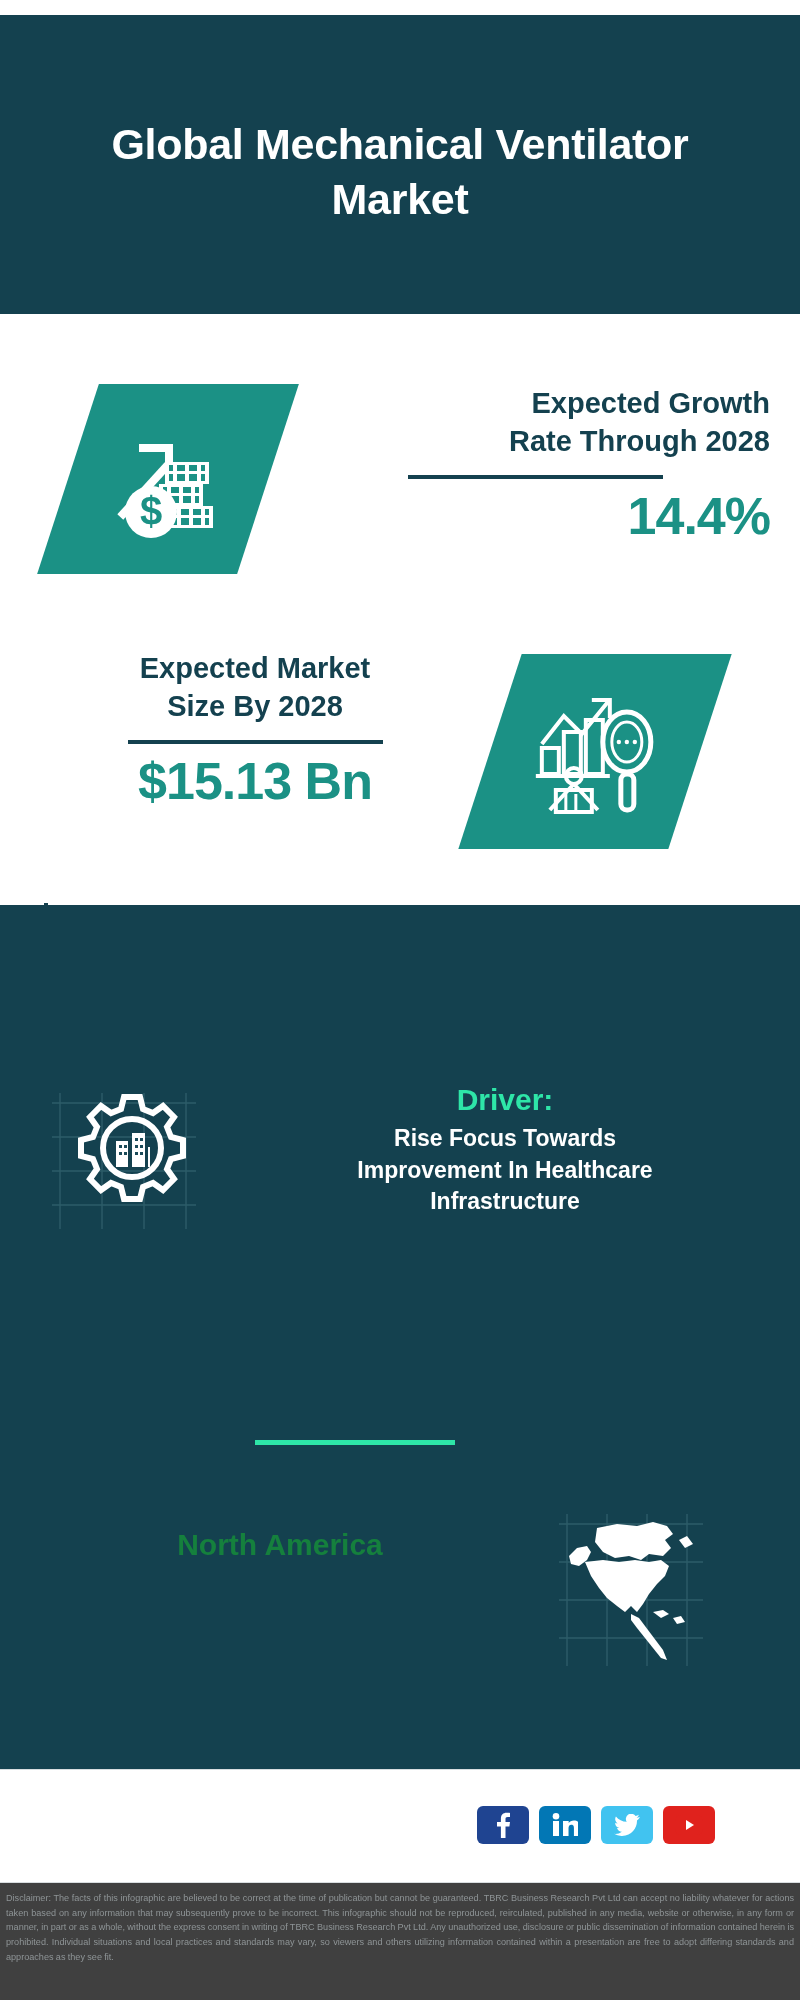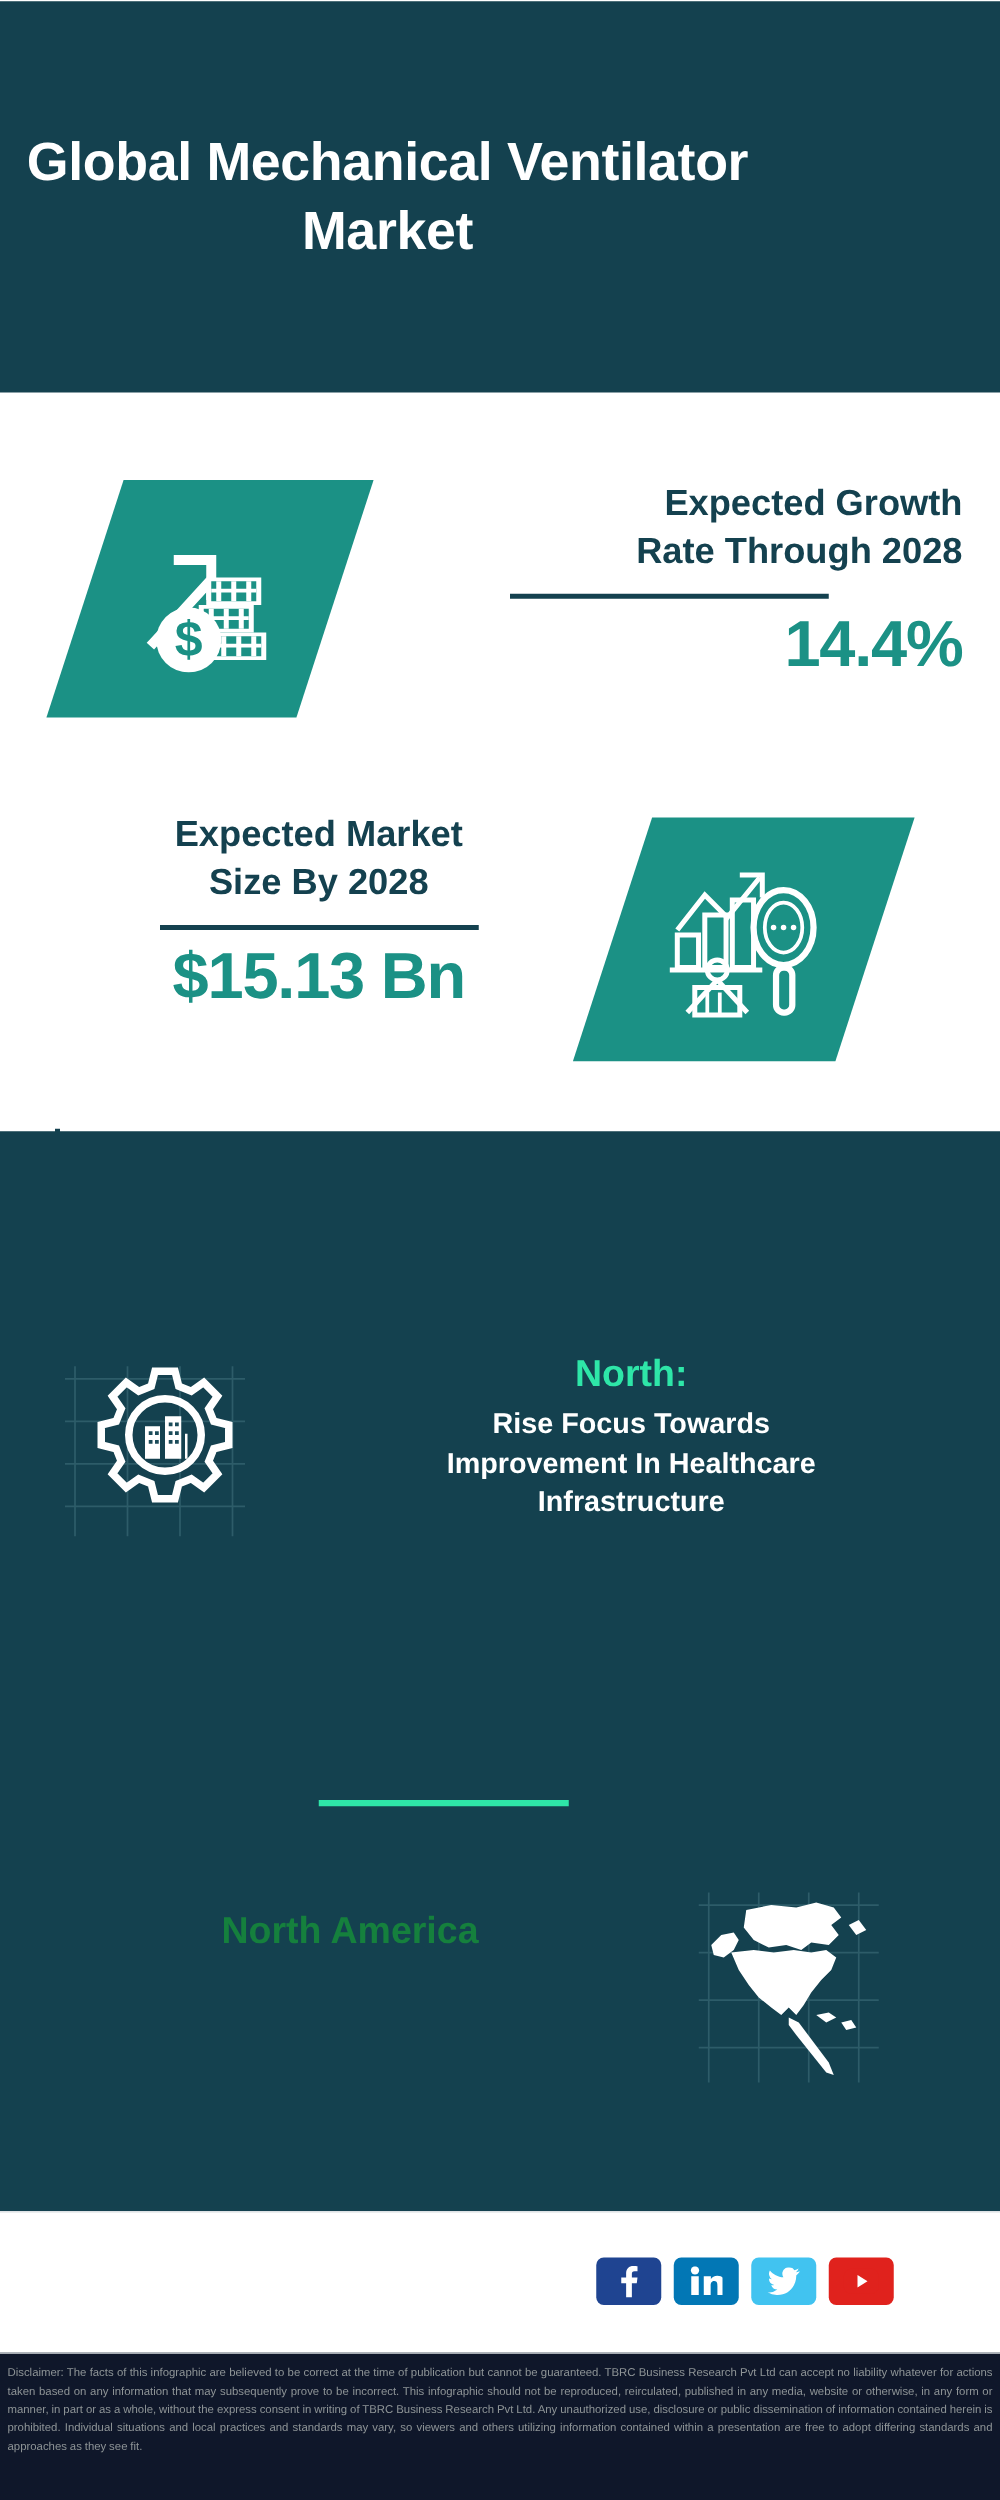--- a/index.html
+++ b/index.html
@@ -8,23 +8,23 @@
     font-family:"Liberation Sans", sans-serif;
     background:#ffffff;
     width:800px; height:2000px;
     position:relative;
     overflow:hidden;
   }
   .infographic { width:800px; height:2000px; position:relative; background:#fff; }
 
   
   .header {
-    position:absolute; left:0; top:1px; width:800px; height:314px;
+    position:absolute; left:0; top:15px; width:800px; height:314px;
     background:#14414f;
-    display:flex; align-items:center; justify-content:flex-start;
+    display:flex; align-items:center; justify-content:center;
   }
   .header-title {
     color:#ffffff;
     font-size:43px;
     font-weight:bold;
     line-height:1.28;
     text-align:center;
     letter-spacing:-0.3px;
     max-width:620px;
   }
@@ -142,21 +142,21 @@
     display:flex; align-items:center; justify-content:center;
   }
   .s-fb { background:#1f4491; }
   .s-li { background:#0277b5; }
   .s-tw { background:#41c3f0; }
   .s-yt { background:#e0221d; }
 
   
   .disclaimer {
     position:absolute; left:0; top:1882px; width:800px; height:118px;
-    background:#0f172a;
+    background:#404040;
     border-top:1px solid #d8dde0;
     padding:8px 6px 16px 6px;
   }
   .disclaimer p {
     color:#8e9496;
     font-size:9.1px;
     line-height:1.62;
     text-align:justify;
     word-spacing:-0.2px;
   }
@@ -291,21 +291,21 @@
         <rect x="100" y="63" width="3" height="3"></rect>
         <rect x="95" y="70" width="3" height="3"></rect>
         <rect x="100" y="70" width="3" height="3"></rect>
         <rect x="95" y="77" width="3" height="3"></rect>
         <rect x="100" y="77" width="3" height="3"></rect>
       </g>
     </svg>
   </div>
 
   <div class="driver-text">
-    <div class="accent-head">North:</div>
+    <div class="accent-head">Driver:</div>
     <div class="white-body">
       <div>Rise Focus Towards</div>
       <div>Improvement In Healthcare</div>
       <div>Infrastructure</div>
     </div>
   </div>
 
   <div class="divider-accent"></div>
 
   <div class="region-text">

